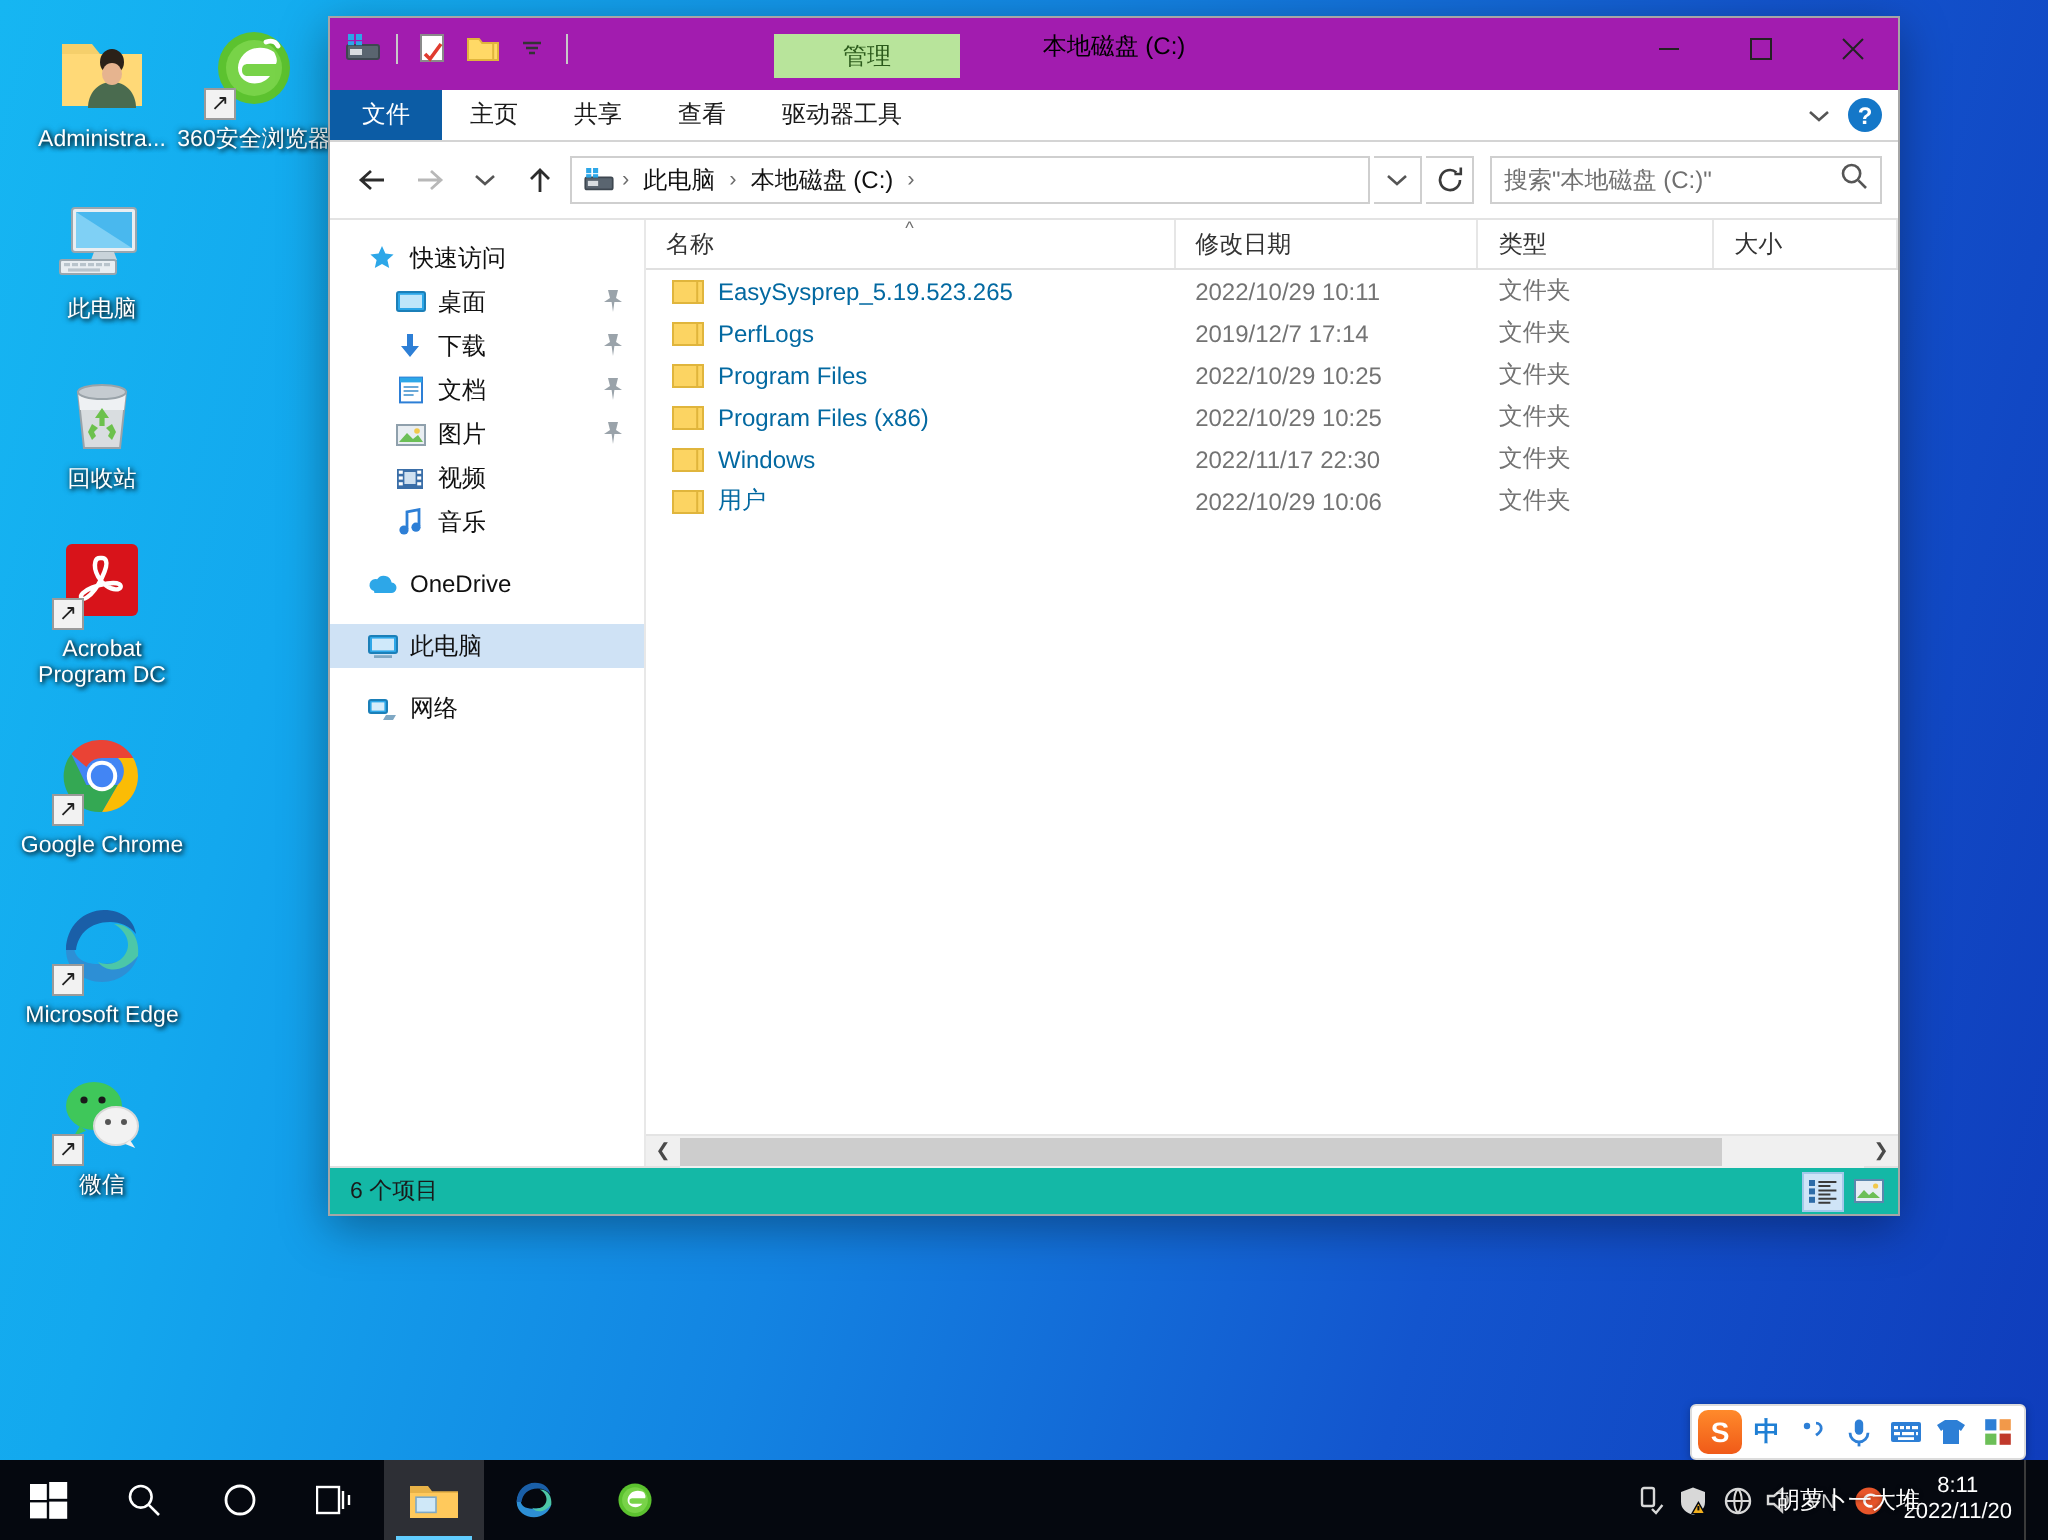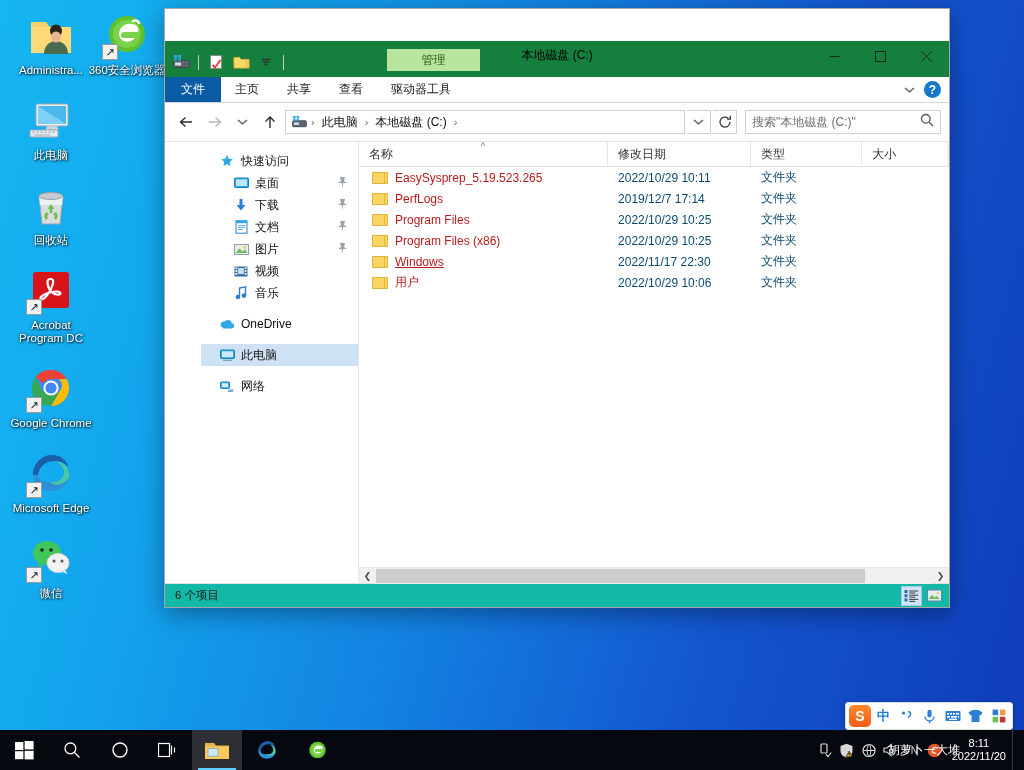--- a/index.html
+++ b/index.html
@@ -32,21 +32,21 @@
     font-size: 11px; color: #222; line-height: 1;
   }
 
   
   #win {
     position: absolute; left: 164px; top: 8px; width: 786px; height: 600px;
     background: #fff; border: 1px solid #a6a6a6;
     box-shadow: 0 6px 22px rgba(0,0,0,.35);
     display: flex; flex-direction: column;
   }
-  .titlebar { height: 36px; display: flex; align-items: flex-end; position: relative; background:#15803d;margin-top:32px; }
+  .titlebar { height: 36px; display: flex; align-items: flex-start; position: relative; background:#a21caf; }
   .qat { display: flex; align-items: center; height: 30px; padding: 0 6px; gap: 5px; }
   .qat .sep { width: 1px; height: 15px; background: #c8c8c8; margin: 0 2px; }
   .qat-btn { width: 20px; height: 20px; display:flex; align-items:center; justify-content:center; cursor:default; }
   .win-title {
     position: absolute; left: 0; right: 0; top: 6px; text-align: center;
     font-size: 12px; color: #000; pointer-events: none;
   }
   .wbtns { position: absolute; right: 0; top: 0; display: flex; }
   .wbtn { width: 46px; height: 30px; display: flex; align-items: center; justify-content: center; cursor: default; }
   .wbtn svg { stroke: #222; }
@@ -93,21 +93,21 @@
   .searchbox {
     width: 196px; height: 24px; margin-left: 6px; border: 1px solid #cfcfcf; background: #fff;
     display: flex; align-items: center; padding: 0 6px; gap: 4px;
   }
   .searchbox .ph { flex: 1; font-size: 12px; color: #707070; white-space: nowrap; overflow: hidden; }
 
   
   .wbody { flex: 1; display: flex; min-height: 0; border-top: 1px solid #e3e3e3; }
   .nav {
     width: 158px; background: #fff; border-right: 1px solid #e8e8e8;
-    padding-top: 8px; overflow: hidden; flex-shrink: 0; margin-left: 36px;
+    padding-top: 8px; overflow: hidden; flex-shrink: 0;
   }
   .nav-item {
     height: 22px; display: flex; align-items: center; padding-left: 18px; gap: 6px;
     font-size: 12px; color: #111; cursor: default; position: relative;
   }
   .nav-item.lvl2 { padding-left: 32px; }
   .nav-item.sel { background: #cfe2f5; }
   .nav-item .ico { width: 16px; height: 16px; display:flex; align-items:center; justify-content:center; flex-shrink:0; }
   .nav-item .pin { position: absolute; right: 10px; top: 4px; }
   .nav-gap { height: 9px; }
@@ -120,23 +120,23 @@
   .hcell {
     font-size: 12px; color: #333; display: flex; align-items: center; padding-left: 10px;
     border-right: 1px solid #e6e6e6; position: relative; cursor: default;
   }
   .sortcaret {
     position: absolute; left: 0; right: 0; top: 1px; text-align: center;
     font-size: 9px; color: #6f6f6f; line-height: 7px;
   }
   .rows { flex: 1; overflow: hidden; }
   .row { height: 21px; display: flex; align-items: center; cursor: default; }
-  .cell { font-size: 12px; color: #b91c1c; display: flex; align-items: center; padding-left: 10px; white-space: nowrap; overflow: hidden; }
+  .cell { font-size: 12px; color: #0369a1; display: flex; align-items: center; padding-left: 10px; white-space: nowrap; overflow: hidden; }
   .cell.name { gap: 7px; padding-left: 13px; }
-  .cell.muted { color: #0c4a6e; }
+  .cell.muted { color: #737373; }
   .folder-ico { width: 16px; height: 14px; flex-shrink: 0; }
 
   .hscroll { height: 16px; background: #f0f0f0; display: flex; align-items: center; border-top: 1px solid #e4e4e4; }
   .hs-arrow { width: 17px; height: 16px; display:flex; align-items:center; justify-content:center; font-size:9px; color:#4a4a4a; background:#f0f0f0; cursor: default; }
   .hs-track { flex: 1; height: 16px; background: #f0f0f0; position: relative; }
   .hs-thumb { position: absolute; left: 0; top: 1px; height: 14px; width: 88%; background: #cdcdcd; }
 
   .statusbar {
     height: 24px; border-top: 1px solid #e1e1e1; display: flex; align-items: center;
     padding: 0 4px 0 10px; background: #14b8a6;
@@ -643,21 +643,21 @@
                     <path d="M12.6 1.5V12.5" stroke="#e0b53c"></path>
                   </svg>
               </span>
               <span>Program Files (x86)</span>
             </div>
             <div class="cell muted" style="width:152px;">2022/10/29 10:25</div>
             <div class="cell muted" style="width:118px;">文件夹</div>
             <div class="cell muted" style="width:92px;"></div>
           </div>
           <div class="row">
-            <div class="cell name" style="width:265px;text-decoration:underline;">
+            <div class="cell name" style="width:265px;">
               <span class="folder-ico">
                 <svg width="16" height="14" viewBox="0 0 16 14">
                     <path d="M0.5 1.5h15v11h-15z" fill="#fcd462" stroke="#e0b53c"></path>
                     <path d="M12.6 1.5V12.5" stroke="#e0b53c"></path>
                   </svg>
               </span>
               <span>Windows</span>
             </div>
             <div class="cell muted" style="width:152px;">2022/11/17 22:30</div>
             <div class="cell muted" style="width:118px;">文件夹</div>

